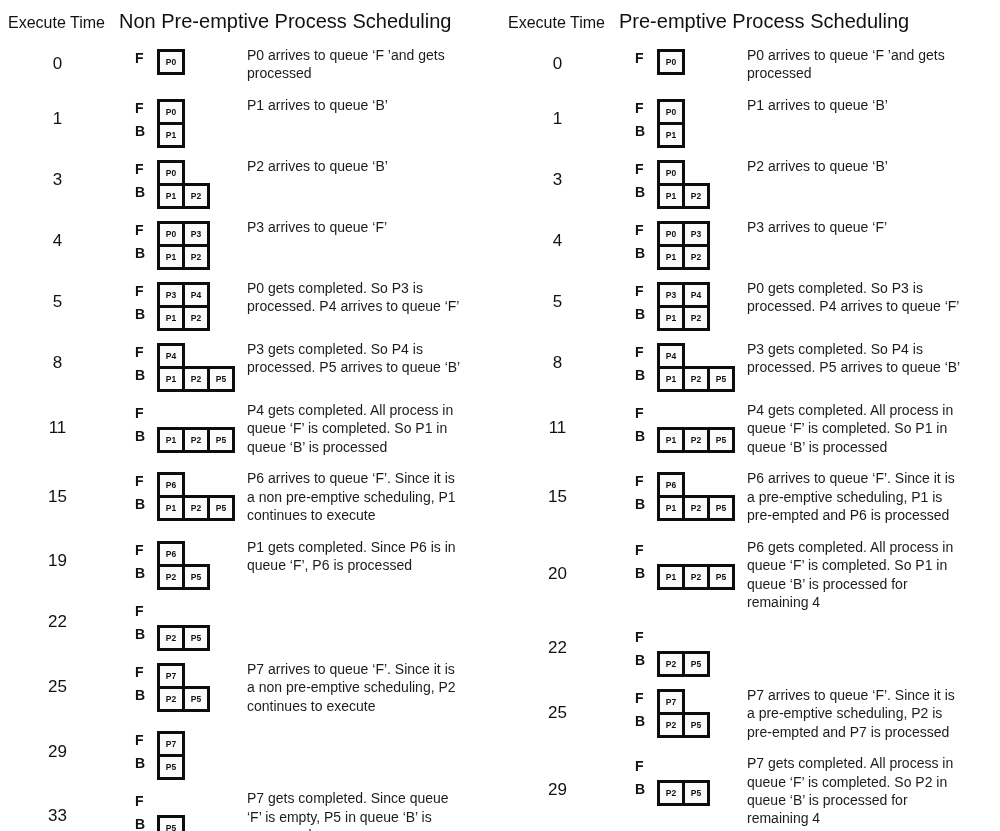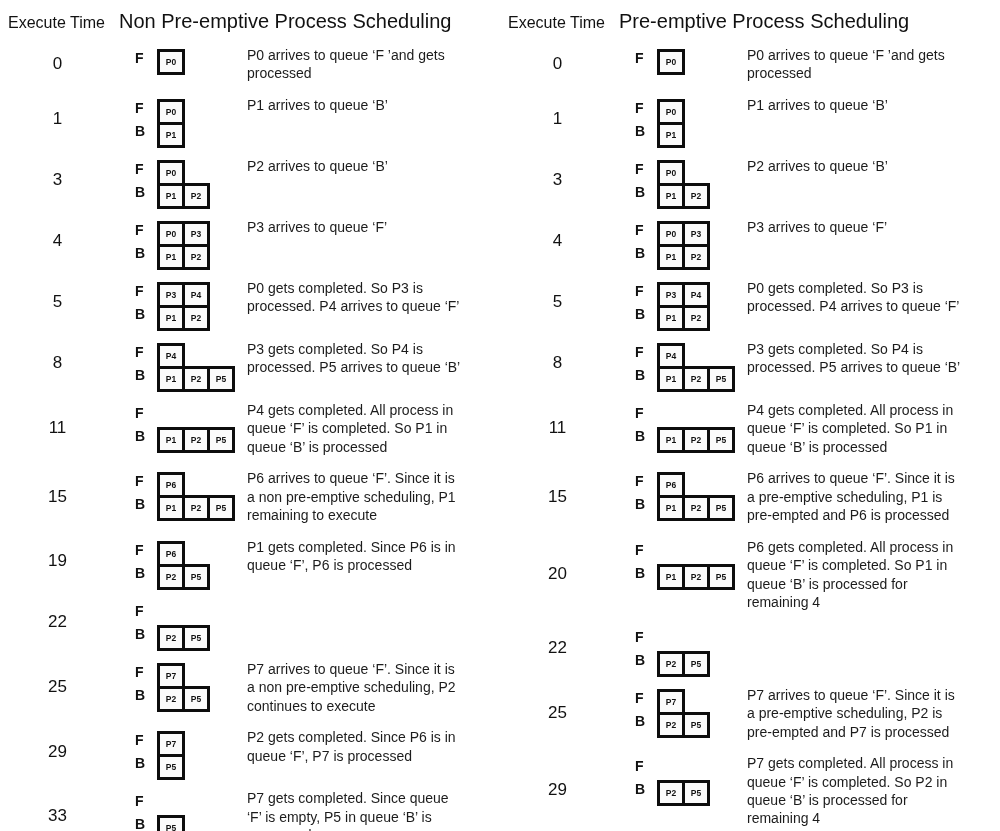--- a/index.html
+++ b/index.html
@@ -249,21 +249,21 @@
       </div>
       <div class="queue-line b-line">
         <span class="q-label">B</span>
         <div class="boxes b-boxes">
                 <span class="pbox">P1</span>
                 <span class="pbox">P2</span>
                 <span class="pbox">P5</span>
               </div>
       </div>
     </div>
-    <div class="desc">P6 arrives to queue ‘F’. Since it is a non pre-emptive scheduling, P1 remaining to execute</div>
+    <div class="desc">P6 arrives to queue ‘F’. Since it is a non pre-emptive scheduling, P1 continues to execute</div>
   </div>
 
   <div class="sched-row">
     <div class="time">19</div>
     <div class="queues">
       <div class="queue-line f-line">
         <span class="q-label">F</span>
         <div class="boxes f-boxes">
                 <span class="pbox">P6</span>
               </div>
@@ -325,21 +325,20 @@
                 <span class="pbox">P7</span>
               </div>
       </div>
       <div class="queue-line b-line">
         <span class="q-label">B</span>
         <div class="boxes b-boxes">
                 <span class="pbox">P5</span>
               </div>
       </div>
     </div>
-    <div class="desc">P2 gets completed. Since P6 is in queue ‘F’,  P7 is processed</div>
   </div>
 
   <div class="sched-row">
     <div class="time">33</div>
     <div class="queues">
       <div class="queue-line f-line">
         <span class="q-label">F</span>
         <div class="boxes f-boxes"></div>
       </div>
       <div class="queue-line b-line">

